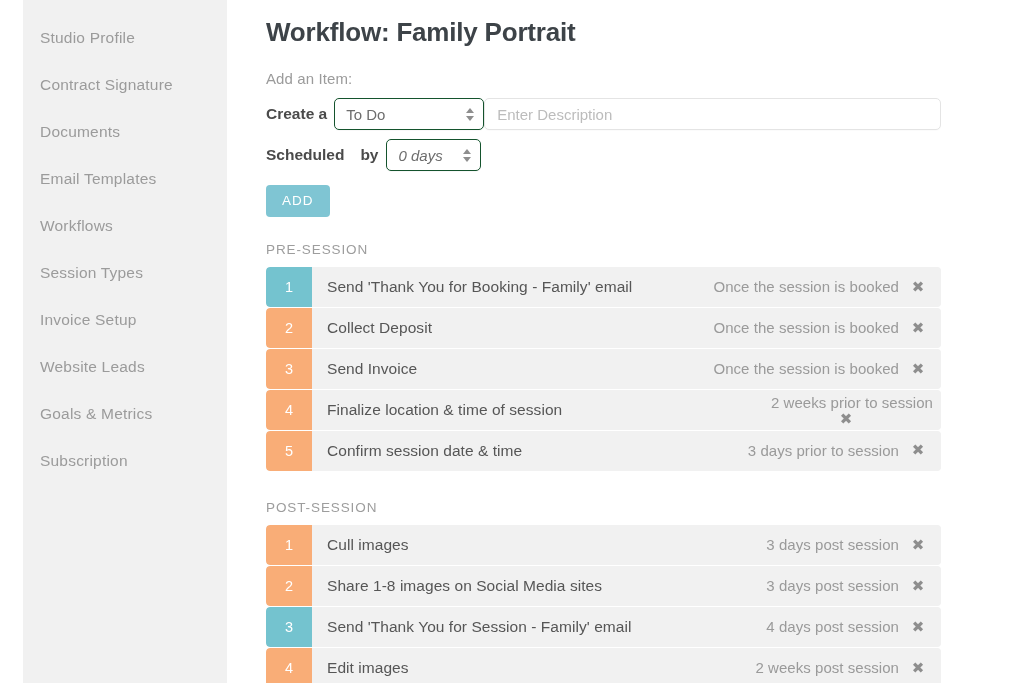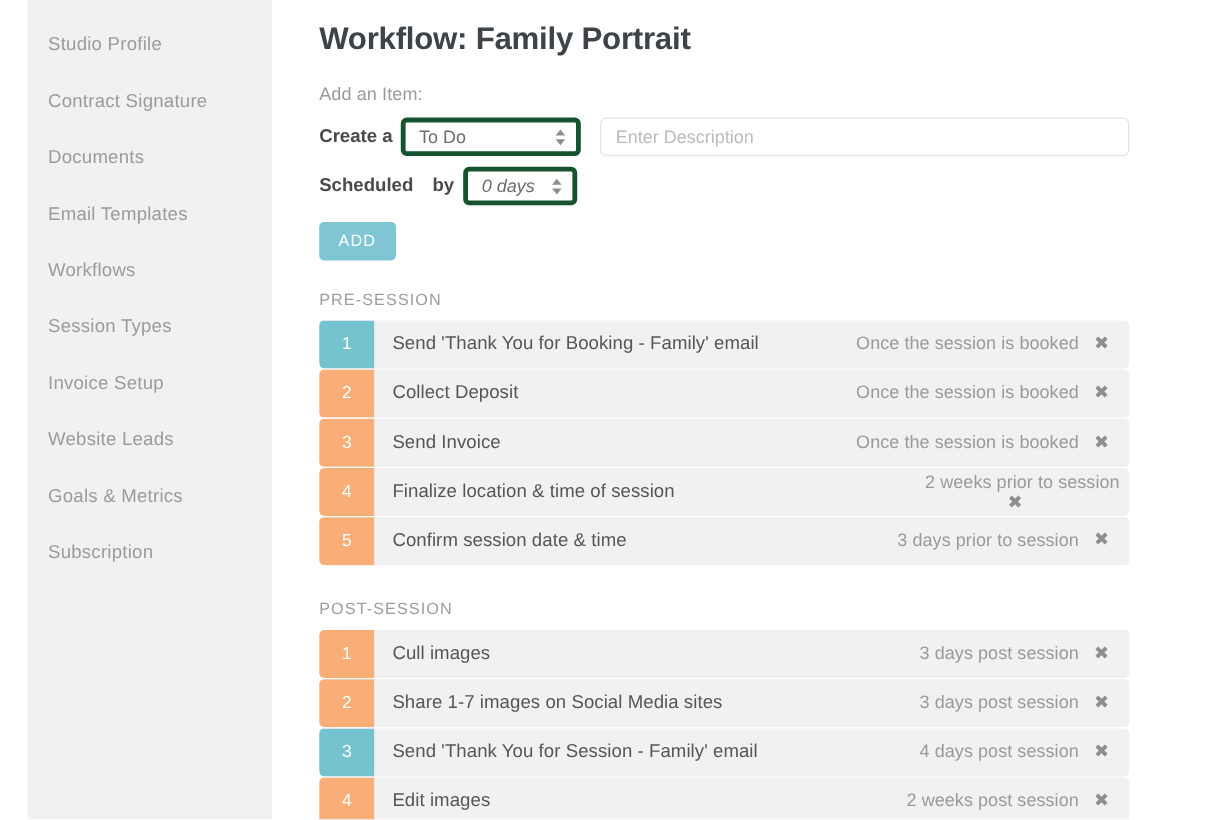--- a/index.html
+++ b/index.html
@@ -100,21 +100,21 @@
     margin-right: 8px;
   }
 
   
   .sel {
     position: relative;
     display: inline-flex;
     align-items: center;
     height: 32px;
     box-sizing: border-box;
-    border: 4px solid #14532d;
+    border: 1px solid #14532d;
     border-radius: 5px;
     background: #ffffff;
     box-shadow: 0 1px 1px rgba(0,0,0,0.03);
     padding: 0 27px 0 11px;
     font-size: 15px;
     color: #6d6d6d;
     cursor: pointer;
     white-space: nowrap;
   }
   .sel-todo { width: 150px; }
@@ -140,21 +140,21 @@
     border-left: 4.5px solid transparent;
     border-right: 4.5px solid transparent;
   }
   .sel .arrows i.up   { border-bottom: 5px solid #8e8e8e; }
   .sel .arrows i.down { border-top: 5px solid #8e8e8e; }
 
   .desc-input {
     flex: 1 1 auto;
     height: 32px;
     box-sizing: border-box;
-    margin-left: 16px;
+    margin-left: 0;
     border: 1px solid #e4e4e4;
     border-radius: 5px;
     background: #ffffff;
     box-shadow: 0 1px 1px rgba(0,0,0,0.02);
     padding: 0 12px;
     font-size: 15px;
     color: #701a75;
     font-family: "Liberation Sans", sans-serif;
     outline: none;
   }
@@ -369,21 +369,21 @@
               <div class="title">Cull images</div>
               <div style="display: flex; align-items: center;">
                 <div class="when">3 days post session</div>
                 <div class="close">✖</div>
               </div>
             </div>
           </div>
           <div class="row">
             <div class="badge orange">2</div>
             <div class="rowbody">
-              <div class="title">Share 1-7 images on Social Media sites</div>
+              <div class="title">Share 1-8 images on Social Media sites</div>
               <div style="display: flex; align-items: center;">
                 <div class="when">3 days post session</div>
                 <div class="close">✖</div>
               </div>
             </div>
           </div>
           <div class="row">
             <div class="badge teal">3</div>
             <div class="rowbody">
               <div class="title">Send 'Thank You for Session - Family' email</div>

